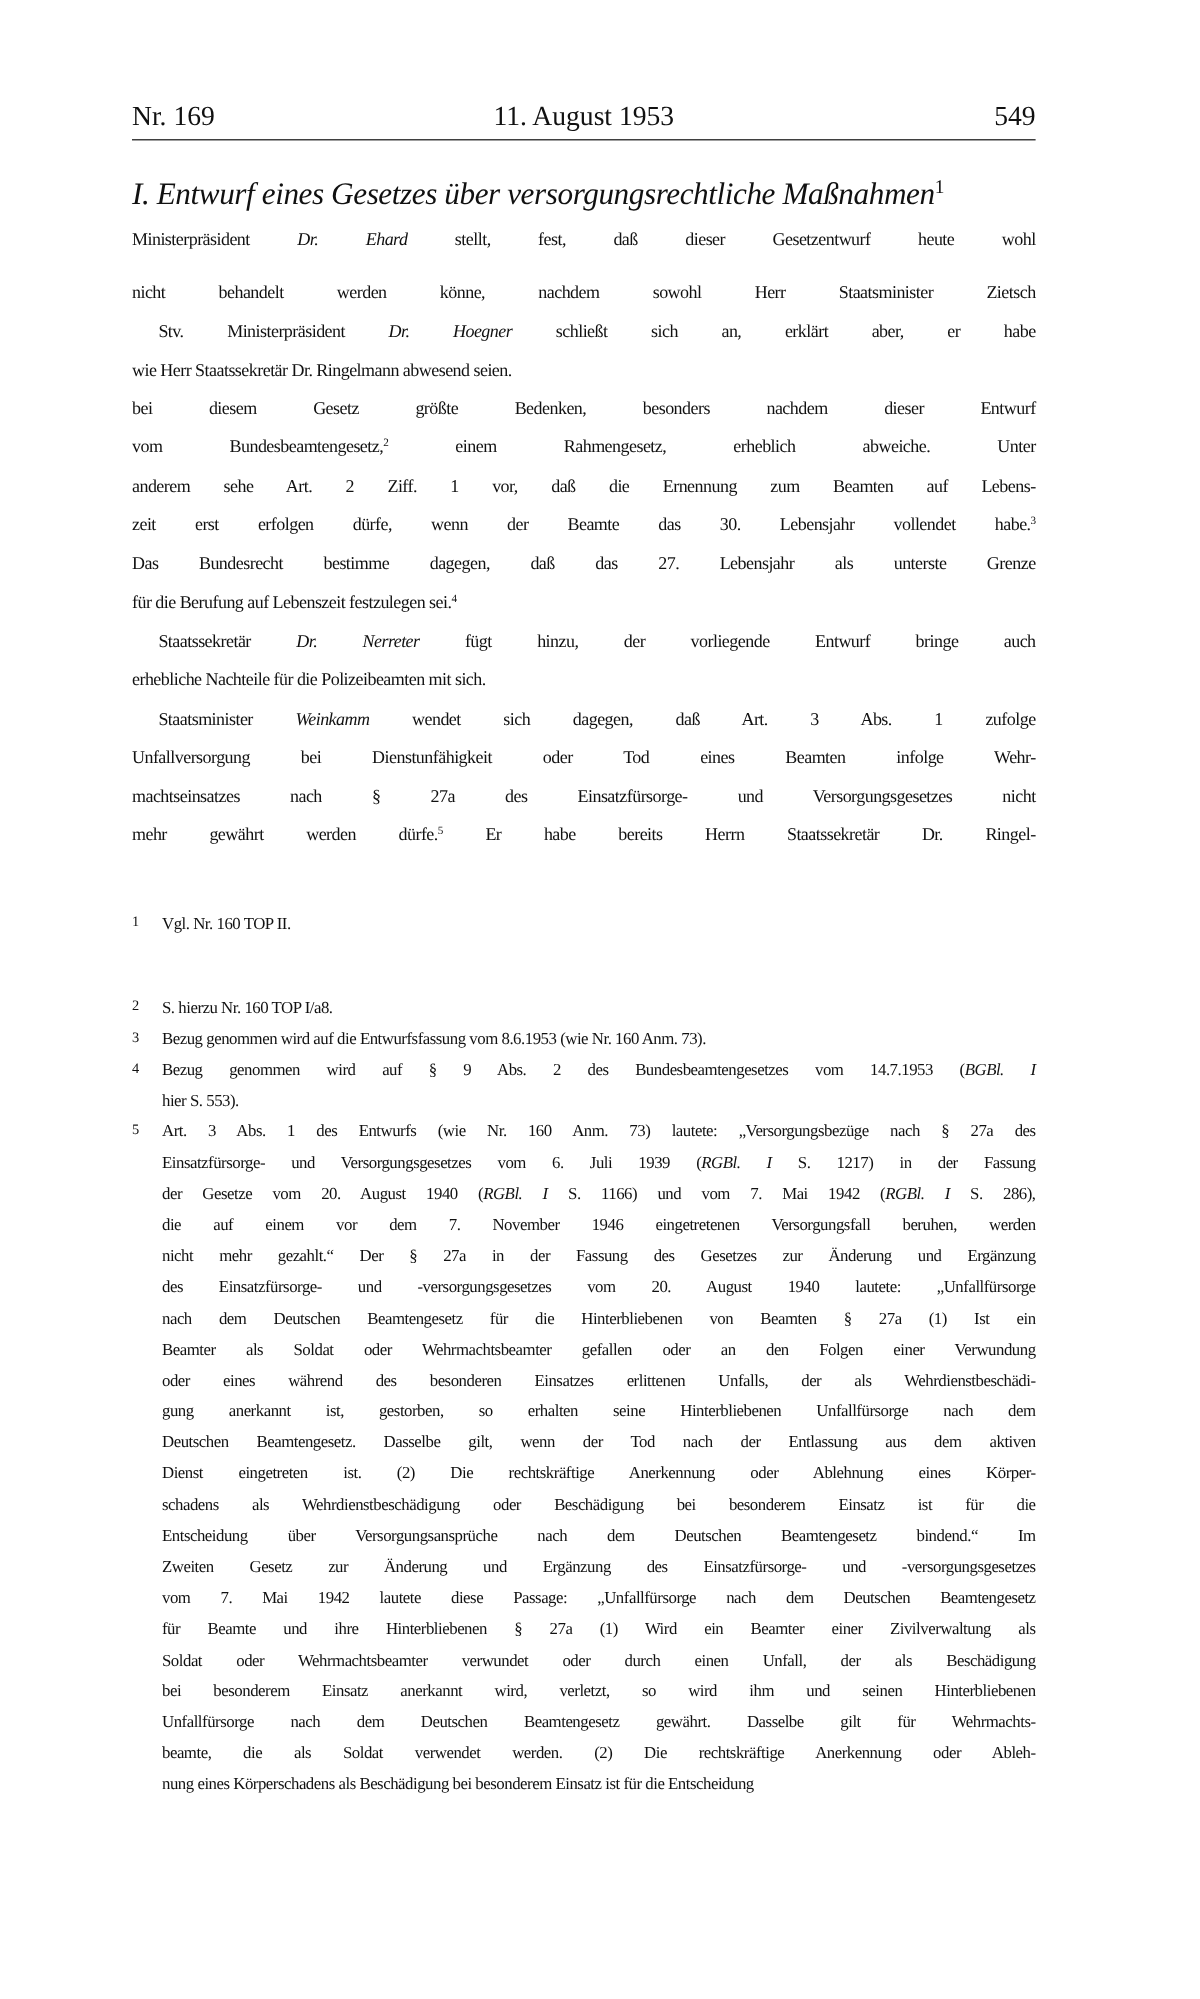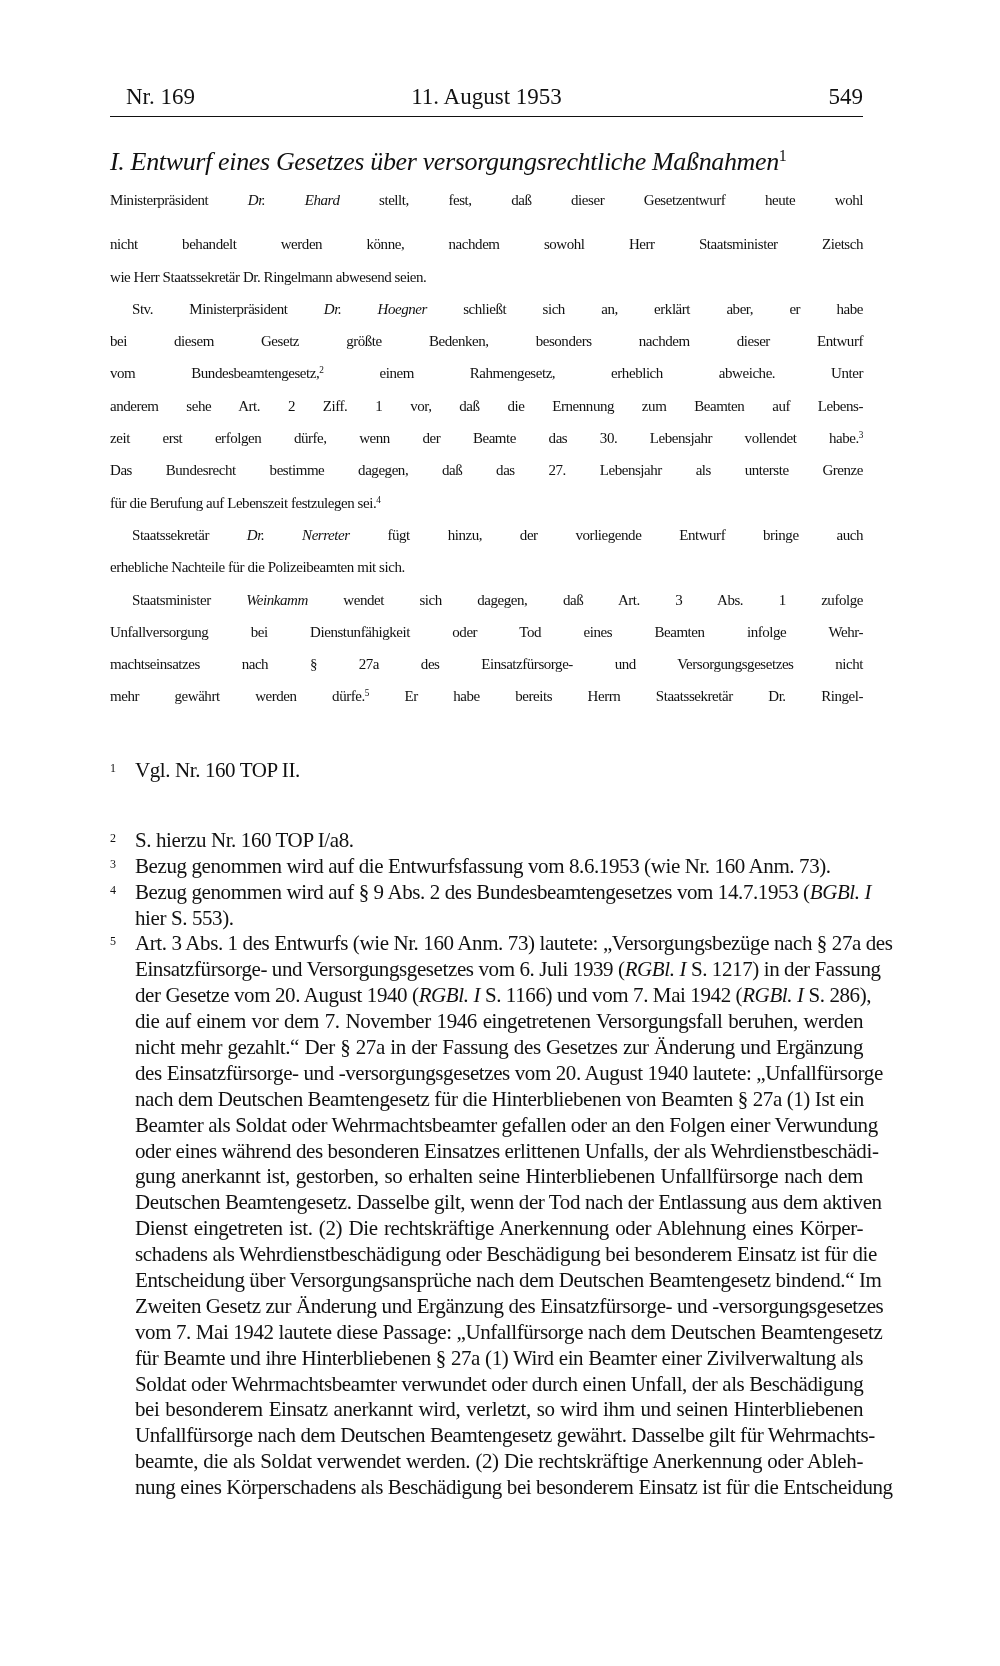--- a/index.html
+++ b/index.html
@@ -3,41 +3,41 @@
 <meta charset="utf-8">
 <style>
   html, body { margin: 0; padding: 0; background: #ffffff; }
   body { width: 1000px; height: 1666px; position: relative; overflow: hidden; color: #111111; }
   .page { position: absolute; left: 0; top: 0; width: 1000px; height: 1666px; background: #ffffff; }
   .serif { font-family: "Liberation Serif", "DejaVu Serif", serif; }
 
   
   .running-header { position: absolute; left: 110px; top: 82px; width: 753px; height: 30px; }
   .rh-left, .rh-center, .rh-right { position: absolute; top: 0; font-size: 23px; line-height: 30px; white-space: nowrap; }
-  .rh-left { left: 16px; }
+  .rh-left { left: 0; }
   .rh-center { left: 0; width: 753px; text-align: center; }
   .rh-right { right: 0; }
   .header-rule { position: absolute; left: 110px; top: 116px; width: 753px; height: 0; border-top: 1.5px solid #111; }
 
   
   .section-title { position: absolute; left: 110px; top: 147px; width: 753px; font-size: 26px; line-height: 30px; font-style: italic; white-space: nowrap; letter-spacing: -0.35px; }
 
   
   .body-text { position: absolute; left: 110px; top: 184px; width: 753px; }
   .line { display: block; font-size: 15px; line-height: 32.3px; height: 32.3px; white-space: nowrap; overflow: visible; text-align: justify; text-align-last: justify; letter-spacing: -0.45px; word-spacing: 0px; }
   .line.last { text-align-last: left; }
   .line.indent { padding-left: 22px; }
   i { font-style: italic; }
   sup { font-size: 0.62em; vertical-align: 0.55em; line-height: 0; }
 
   
   .footnotes { position: absolute; left: 110px; top: 758px; width: 753px; }
   .fn { position: relative; padding-left: 25px; }
   .fn-mark { position: absolute; left: 0; top: 0; font-size: 12px; line-height: 20px; }
-  .fn-line { display: block; font-size: 21px; line-height: 25.9px; height: 25.9px; white-space: nowrap; text-align: justify; text-align-last: justify; letter-spacing: -0.4px; }
+  .fn-line { display: block; font-size: 14px; line-height: 25.9px; height: 25.9px; white-space: nowrap; text-align: justify; text-align-last: justify; letter-spacing: -0.4px; }
   .fn-line.last { text-align-last: left; }
 </style>
 </head>
 <body>
 
 <div class="page serif">
 
   <div class="running-header">
     <span class="rh-left">Nr. 169</span>
     <span class="rh-center">11. August 1953</span>
@@ -46,23 +46,23 @@
   <div class="header-rule"></div>
 
   <div class="section-title">
     <span>I. Entwurf eines Gesetzes über versorgungsrechtliche Maßnahmen</span><sup style="font-style:normal">1</sup>
   </div>
 
   <div class="body-text">
 
     <span class="line" style="display: block; width: 753px; box-sizing: border-box;"><span>Ministerpräsident </span><i>Dr. Ehard</i><span> stellt, fest, daß dieser Gesetzentwurf heute wohl</span></span>
     <span class="line" style="display: block; width: 753px; box-sizing: border-box; margin-top: 12px;">nicht behandelt werden könne, nachdem sowohl Herr Staatsminister Zietsch</span>
+    <span class="line indent" style="display: block; width: 753px; box-sizing: border-box;"><span>Stv. Ministerpräsident </span><i>Dr. Hoegner</i><span> schließt sich an, erklärt aber, er habe</span></span>
+
     <span class="line last" style="display: block; width: 753px; box-sizing: border-box;">wie Herr Staatssekretär Dr. Ringelmann abwesend seien.</span>
-
-    <span class="line indent" style="display: block; width: 753px; box-sizing: border-box;"><span>Stv. Ministerpräsident </span><i>Dr. Hoegner</i><span> schließt sich an, erklärt aber, er habe</span></span>
     <span class="line" style="display: block; width: 753px; box-sizing: border-box;">bei diesem Gesetz größte Bedenken, besonders nachdem dieser Entwurf</span>
     <span class="line" style="display: block; width: 753px; box-sizing: border-box;"><span>vom Bundesbeamtengesetz,</span><sup>2</sup><span> einem Rahmengesetz, erheblich abweiche. Unter</span></span>
     <span class="line" style="display: block; width: 753px; box-sizing: border-box;">anderem sehe Art. 2 Ziff. 1 vor, daß die Ernennung zum Beamten auf Lebens-</span>
     <span class="line" style="display: block; width: 753px; box-sizing: border-box;"><span>zeit erst erfolgen dürfe, wenn der Beamte das 30. Lebensjahr vollendet habe.</span><sup>3</sup></span>
     <span class="line" style="display: block; width: 753px; box-sizing: border-box;">Das Bundesrecht bestimme dagegen, daß das 27. Lebensjahr als unterste Grenze</span>
     <span class="line last" style="display: block; width: 753px; box-sizing: border-box;"><span>für die Berufung auf Lebenszeit festzulegen sei.</span><sup>4</sup></span>
 
     <span class="line indent" style="display: block; width: 753px; box-sizing: border-box;"><span>Staatssekretär </span><i>Dr. Nerreter</i><span> fügt hinzu, der vorliegende Entwurf bringe auch</span></span>
     <span class="line last" style="display: block; width: 753px; box-sizing: border-box;">erhebliche Nachteile für die Polizeibeamten mit sich.</span>
 

